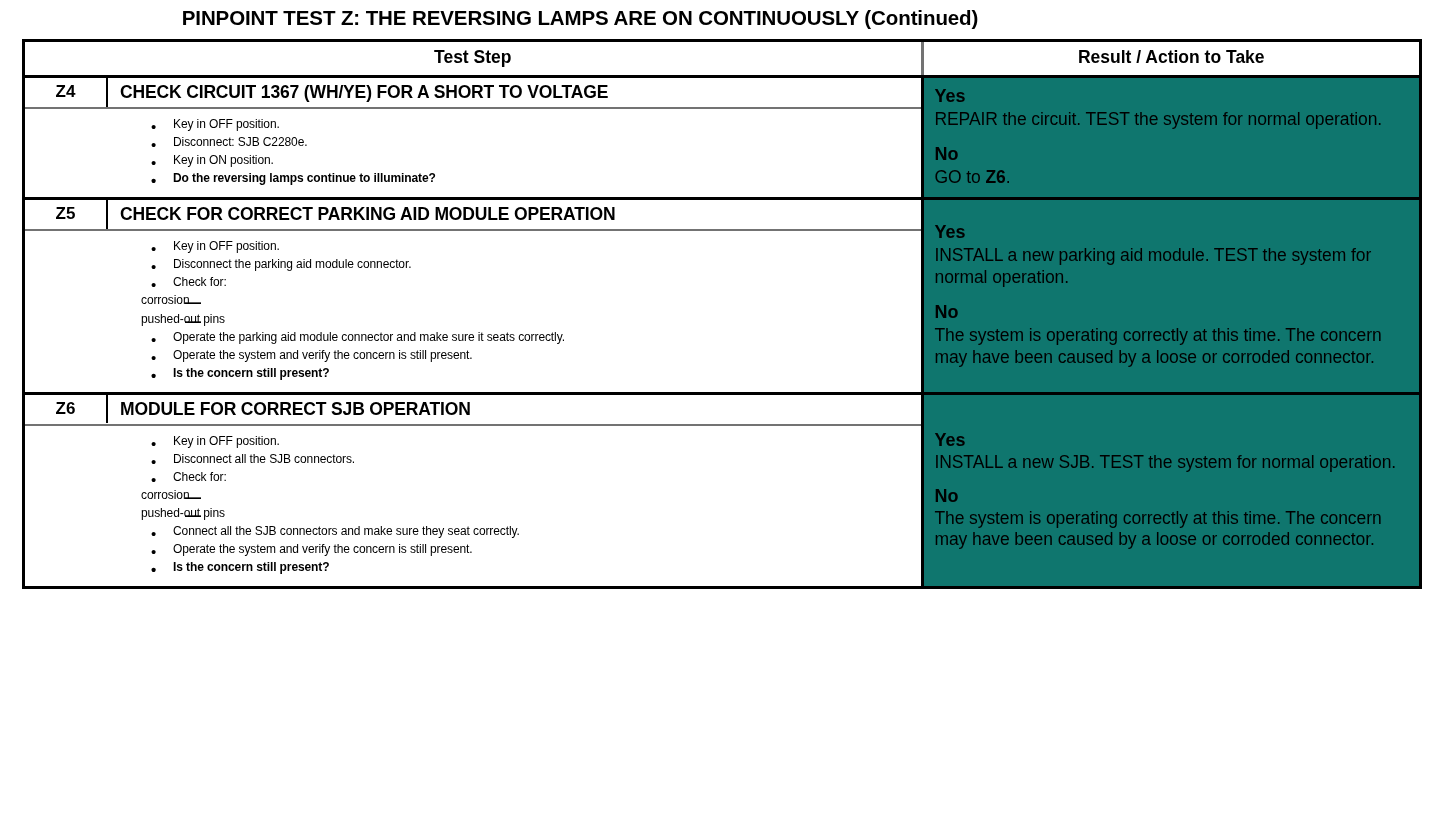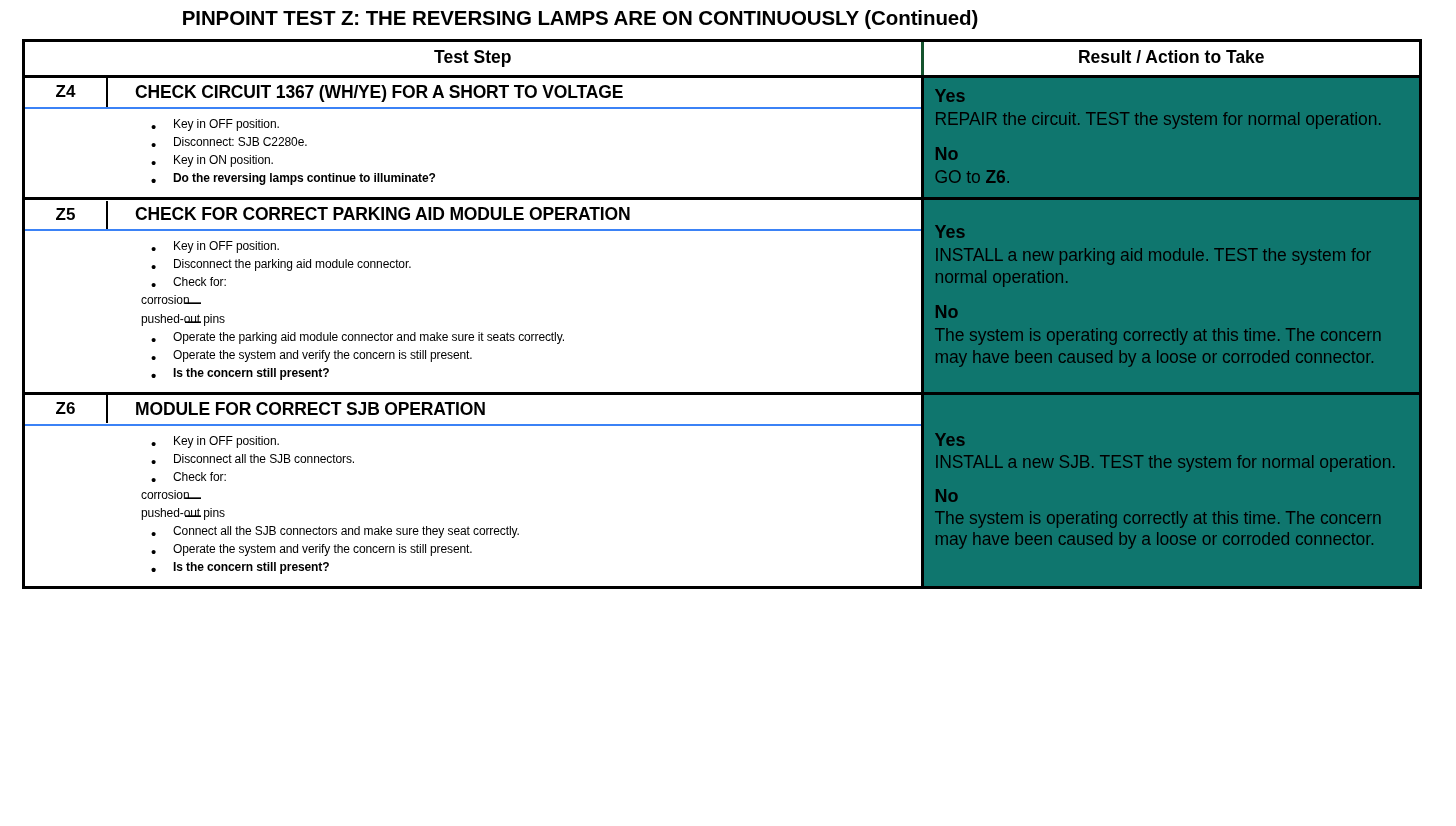--- a/index.html
+++ b/index.html
@@ -59,21 +59,21 @@
   .hdr-cell {
     border-bottom: 3px solid #000;
     text-align: center;
     font-size: 17.5px;
     font-weight: bold;
     padding: 5px 0 7px 0;
     vertical-align: middle;
     background: #fff;
   }
   .hdr-cell.res {
-    border-left: 3px solid #14532d;
+    border-left: 3px solid #737373;
   }
 
   
   td.step-cell {
     vertical-align: top;
     padding: 0;
     background: #fff;
   }
   td.res-cell {
     vertical-align: middle;
@@ -86,23 +86,22 @@
   tr.section td {
     border-bottom: 3px solid #000;
   }
   tr.section.last td {
     border-bottom: none;
   }
 
   
   .sec-head {
     display: flex;
-    align-items: center;
-    border-bottom: 2px solid #3b82f6;
-    gap: 15px;
+    align-items: flex-start;
+    border-bottom: 2px solid #737373;
   }
   .sec-z {
     width: 83px;
     min-width: 83px;
     box-sizing: border-box;
     border-right: 2px solid #000;
     text-align: center;
     font-size: 17px;
     font-weight: bold;
     padding: 4px 0 5px 0;

